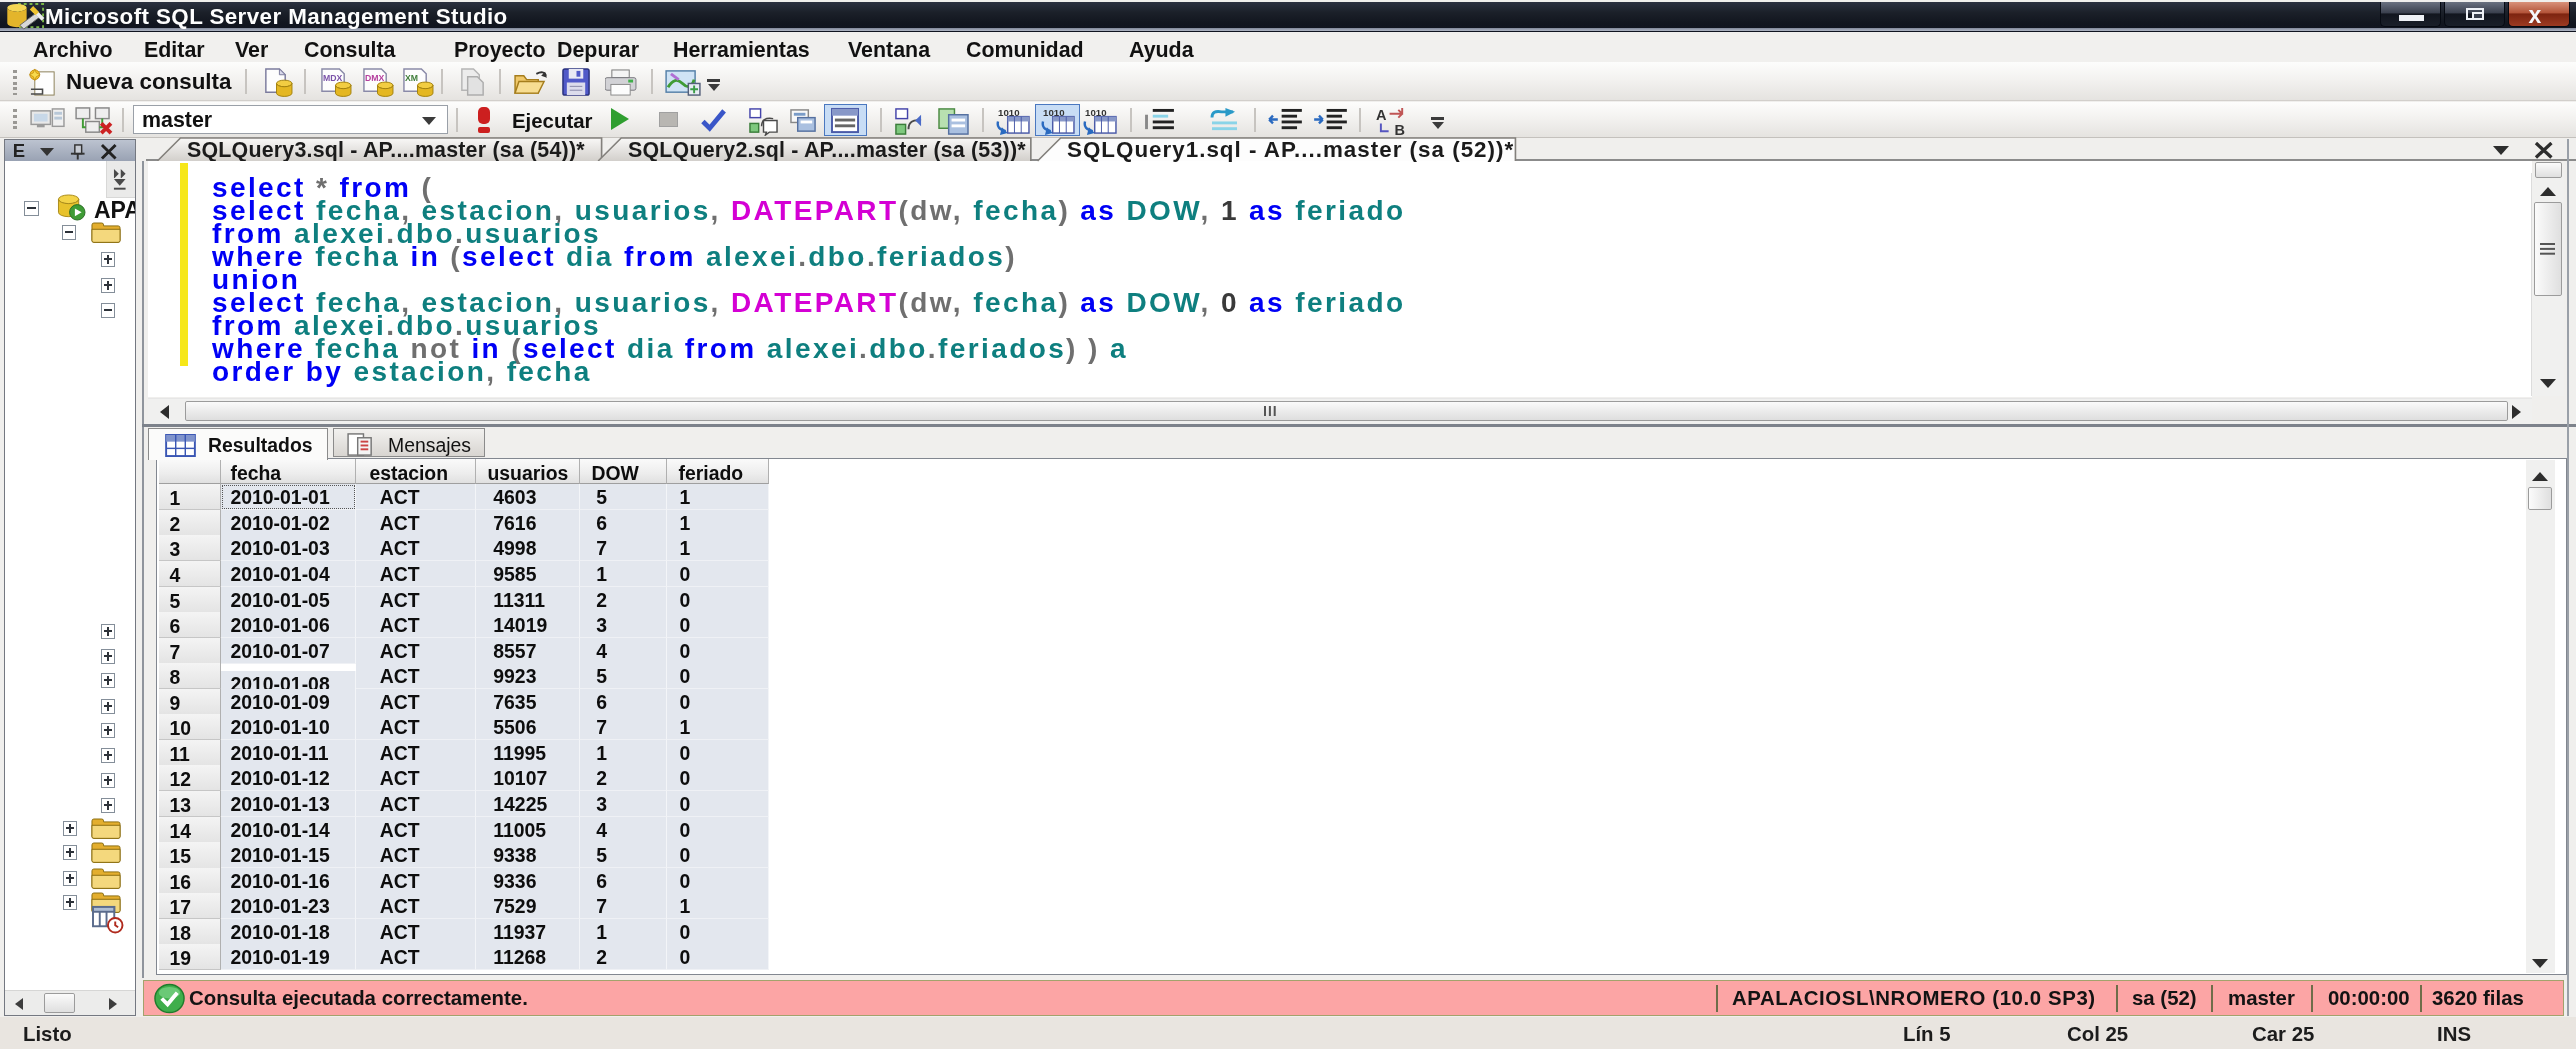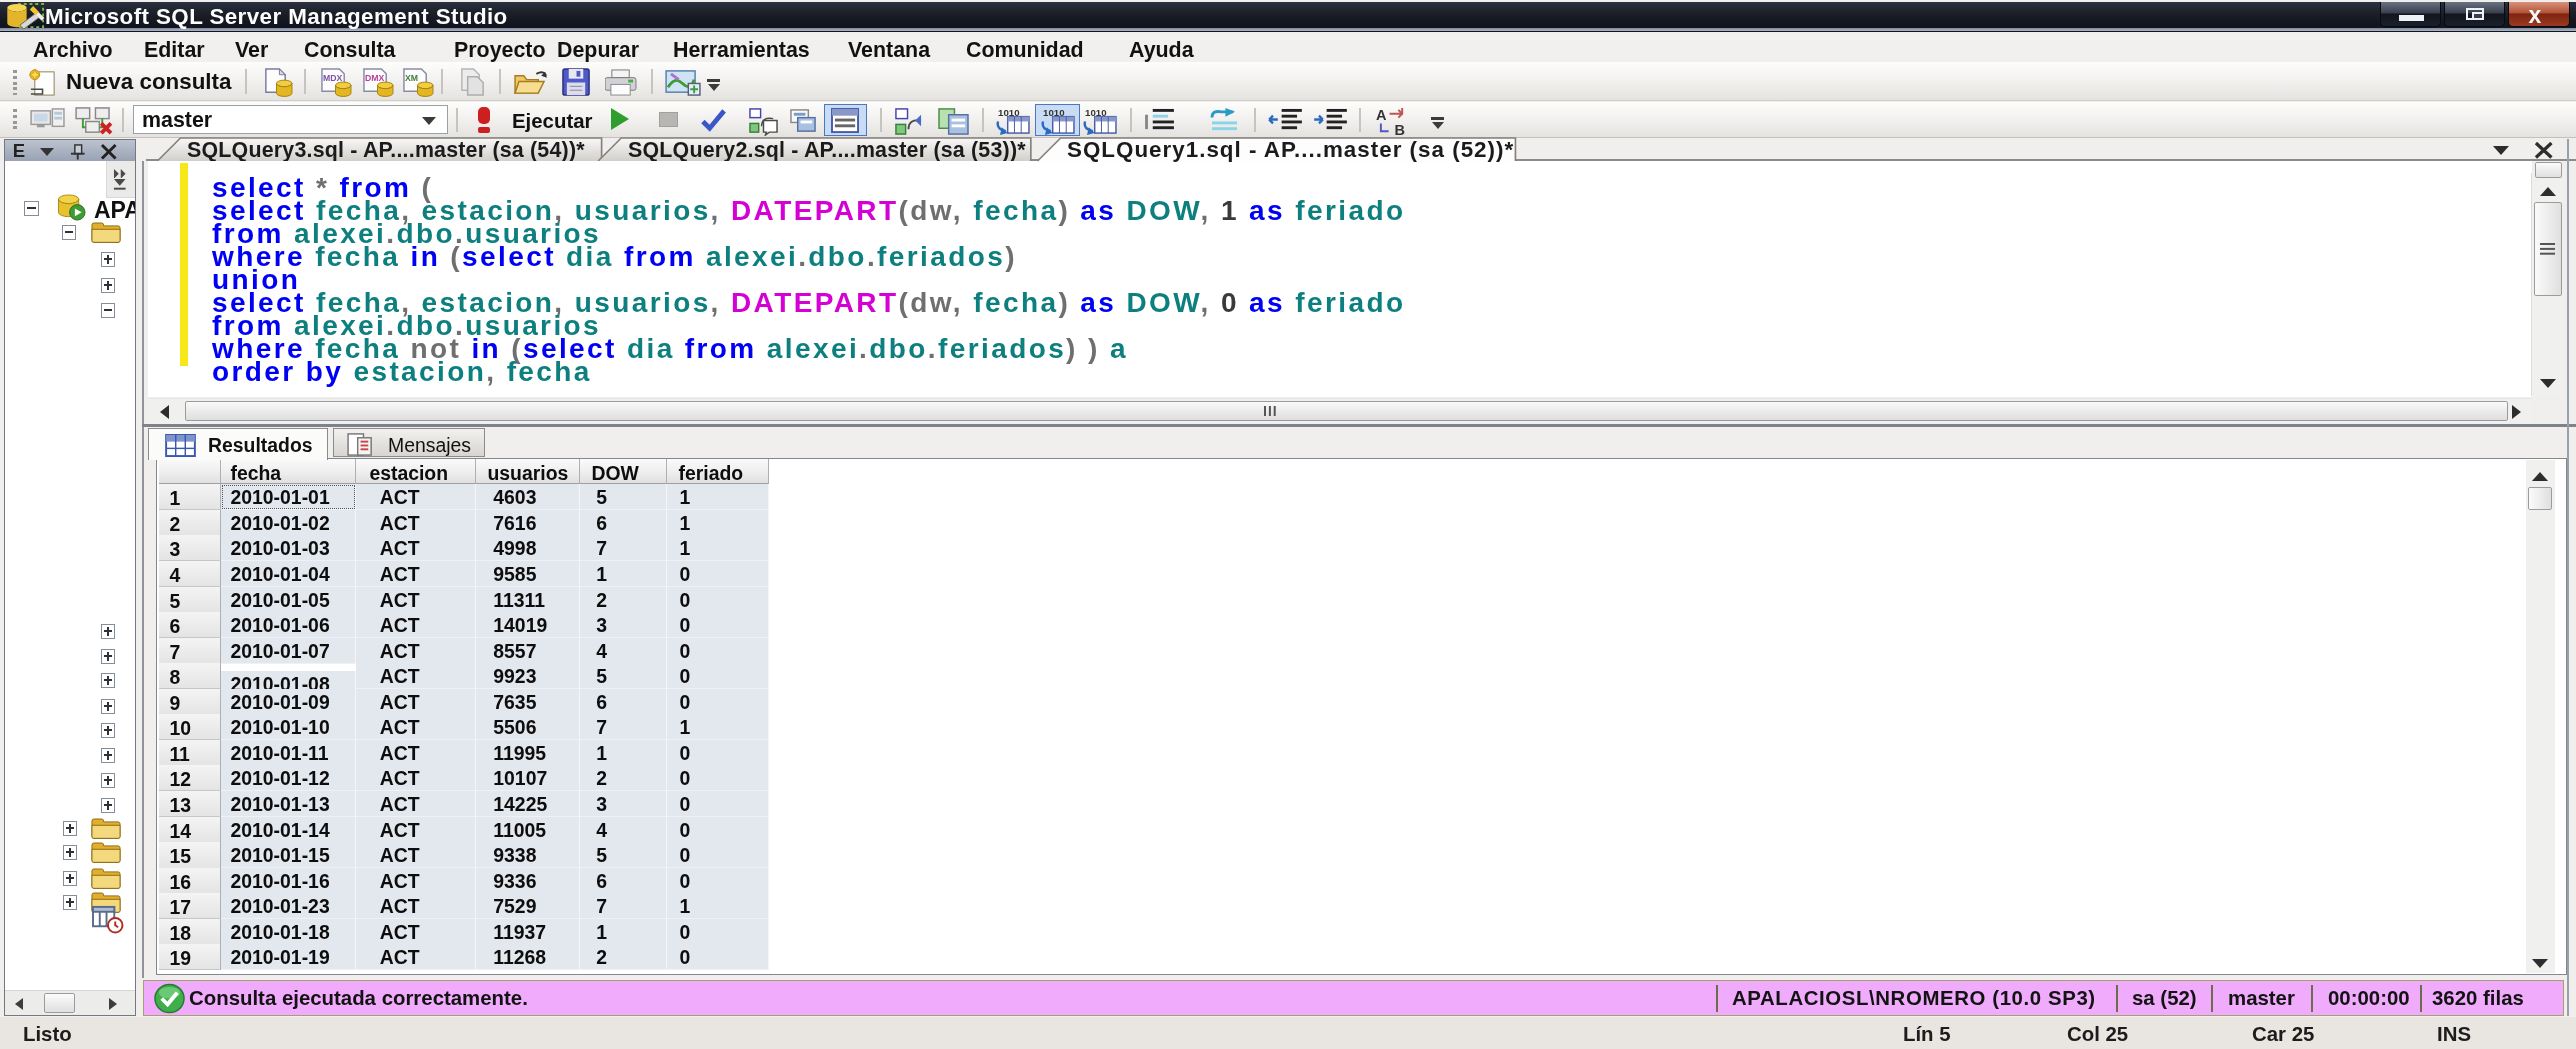--- a/index.html
+++ b/index.html
@@ -66,21 +66,21 @@
 .rtab.active { background:#fbfbfa; border-bottom:none; z-index:2; height:32px; font-weight:bold; }
 #grid { position:absolute; left:7.8px; top:30px; width:2411px; height:517px; background:#fff; border:1.9px solid #828790; }
 .gh { position:absolute; background:linear-gradient(#fafafa 0%, #ededed 60%, #e0e0e0 100%);
   border-right:1px solid #b0b0b0; border-bottom:1px solid #9f9f9f; font-size:19.4px; font-weight:bold; color:#0d0d0d; }
 .rh { position:absolute; background:linear-gradient(#f4f4f4,#e4e4e4); border-right:1px solid #b0b0b0; border-bottom:1px solid #c6c6c6;
   font-size:19.4px; font-weight:bold; color:#0d0d0d; }
 .cell { position:absolute; background:#e3e7ee; border-right:1px solid #f3f5f8; border-bottom:1px solid #eff1f5;
   font-size:19.4px; font-weight:bold; color:#0d0d0d; }
 #grid-vscroll { position:absolute; left:2378px; top:32px; width:29px; height:513px; background:#f0f0ef; }
 
-#yellowbar { position:absolute; left:143px; top:980px; width:2421px; height:36px; background:#f0abfc; border:1px solid #a3a26c; }
+#yellowbar { position:absolute; left:143px; top:980px; width:2421px; height:36px; background:#fca5a5; border:1px solid #a3a26c; }
 #yellowbar .txt { position:absolute; top:5.8px; font-size:20.4px; font-weight:bold; color:#131313; }
 #yellowbar .vsep { position:absolute; top:3.9px; width:1.9px; height:27px; background:#6e6d49; }
 #statusbar { position:absolute; left:0; top:1017px; width:2576px; height:33px; background:#e9e5e0; }
 #statusbar span { position:absolute; top:5.8px; font-size:20.4px; font-weight:bold; color:#1c1c1c; }
 </style>
 </head>
 <body>
 <div id="titlebar">
     <div class="sep"></div>
   </div>

